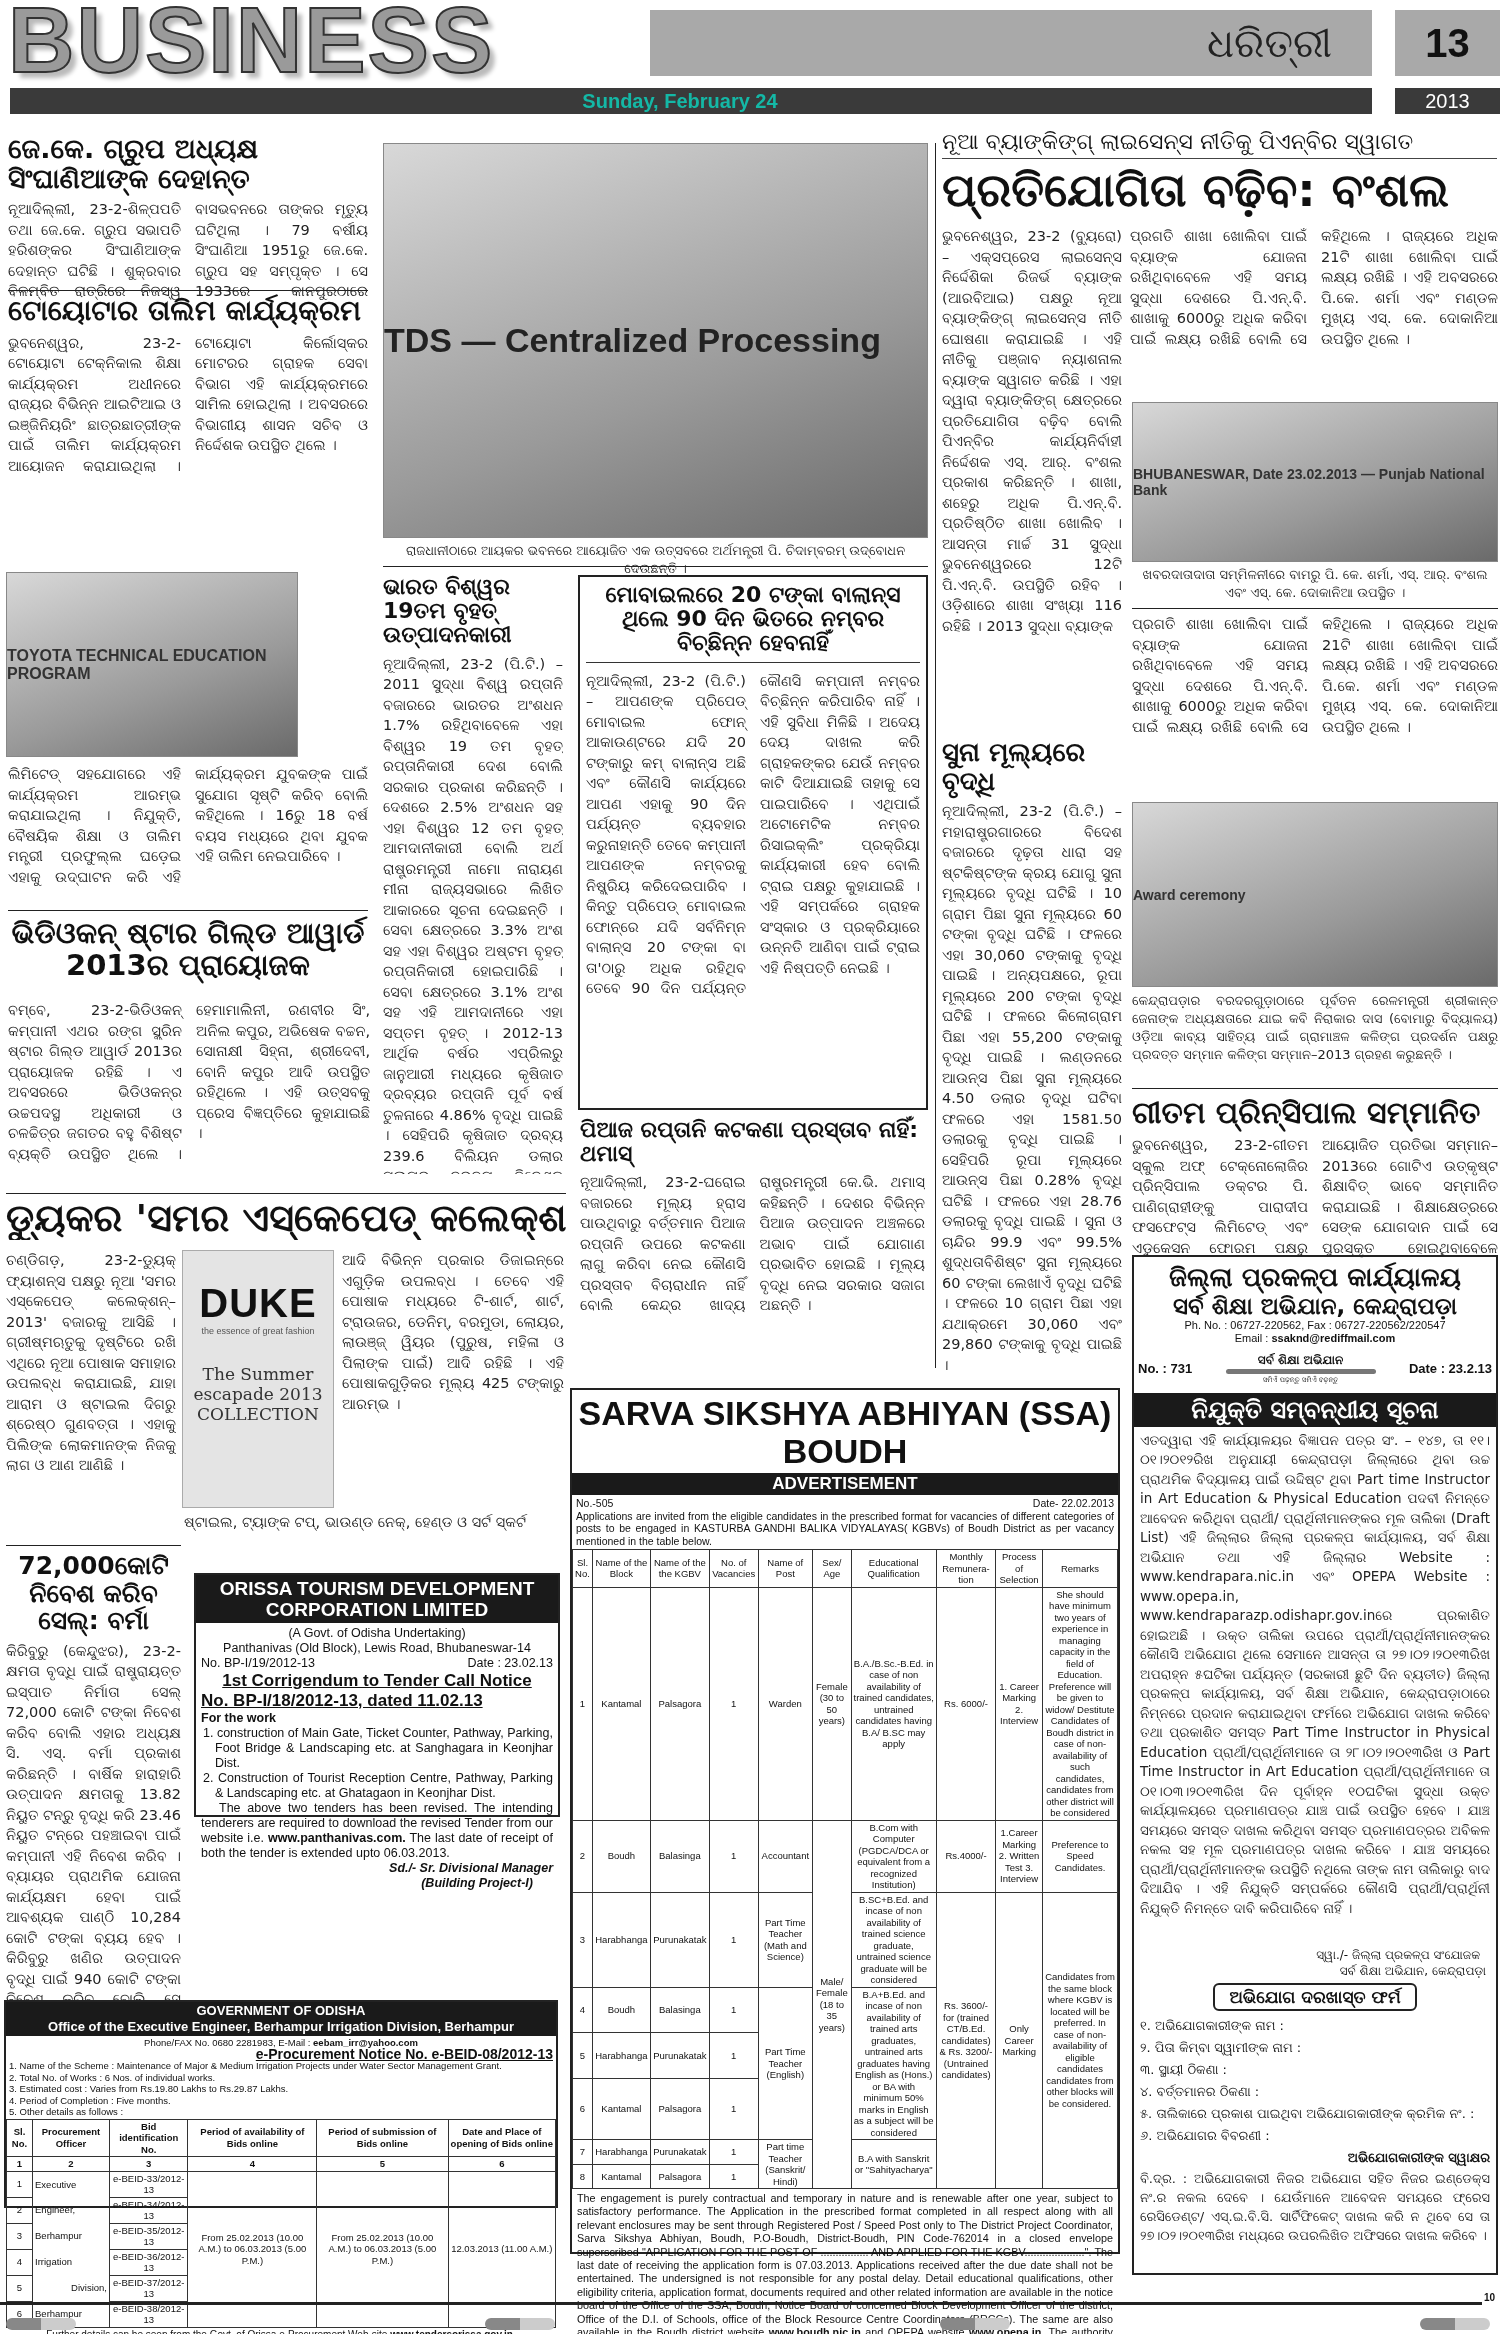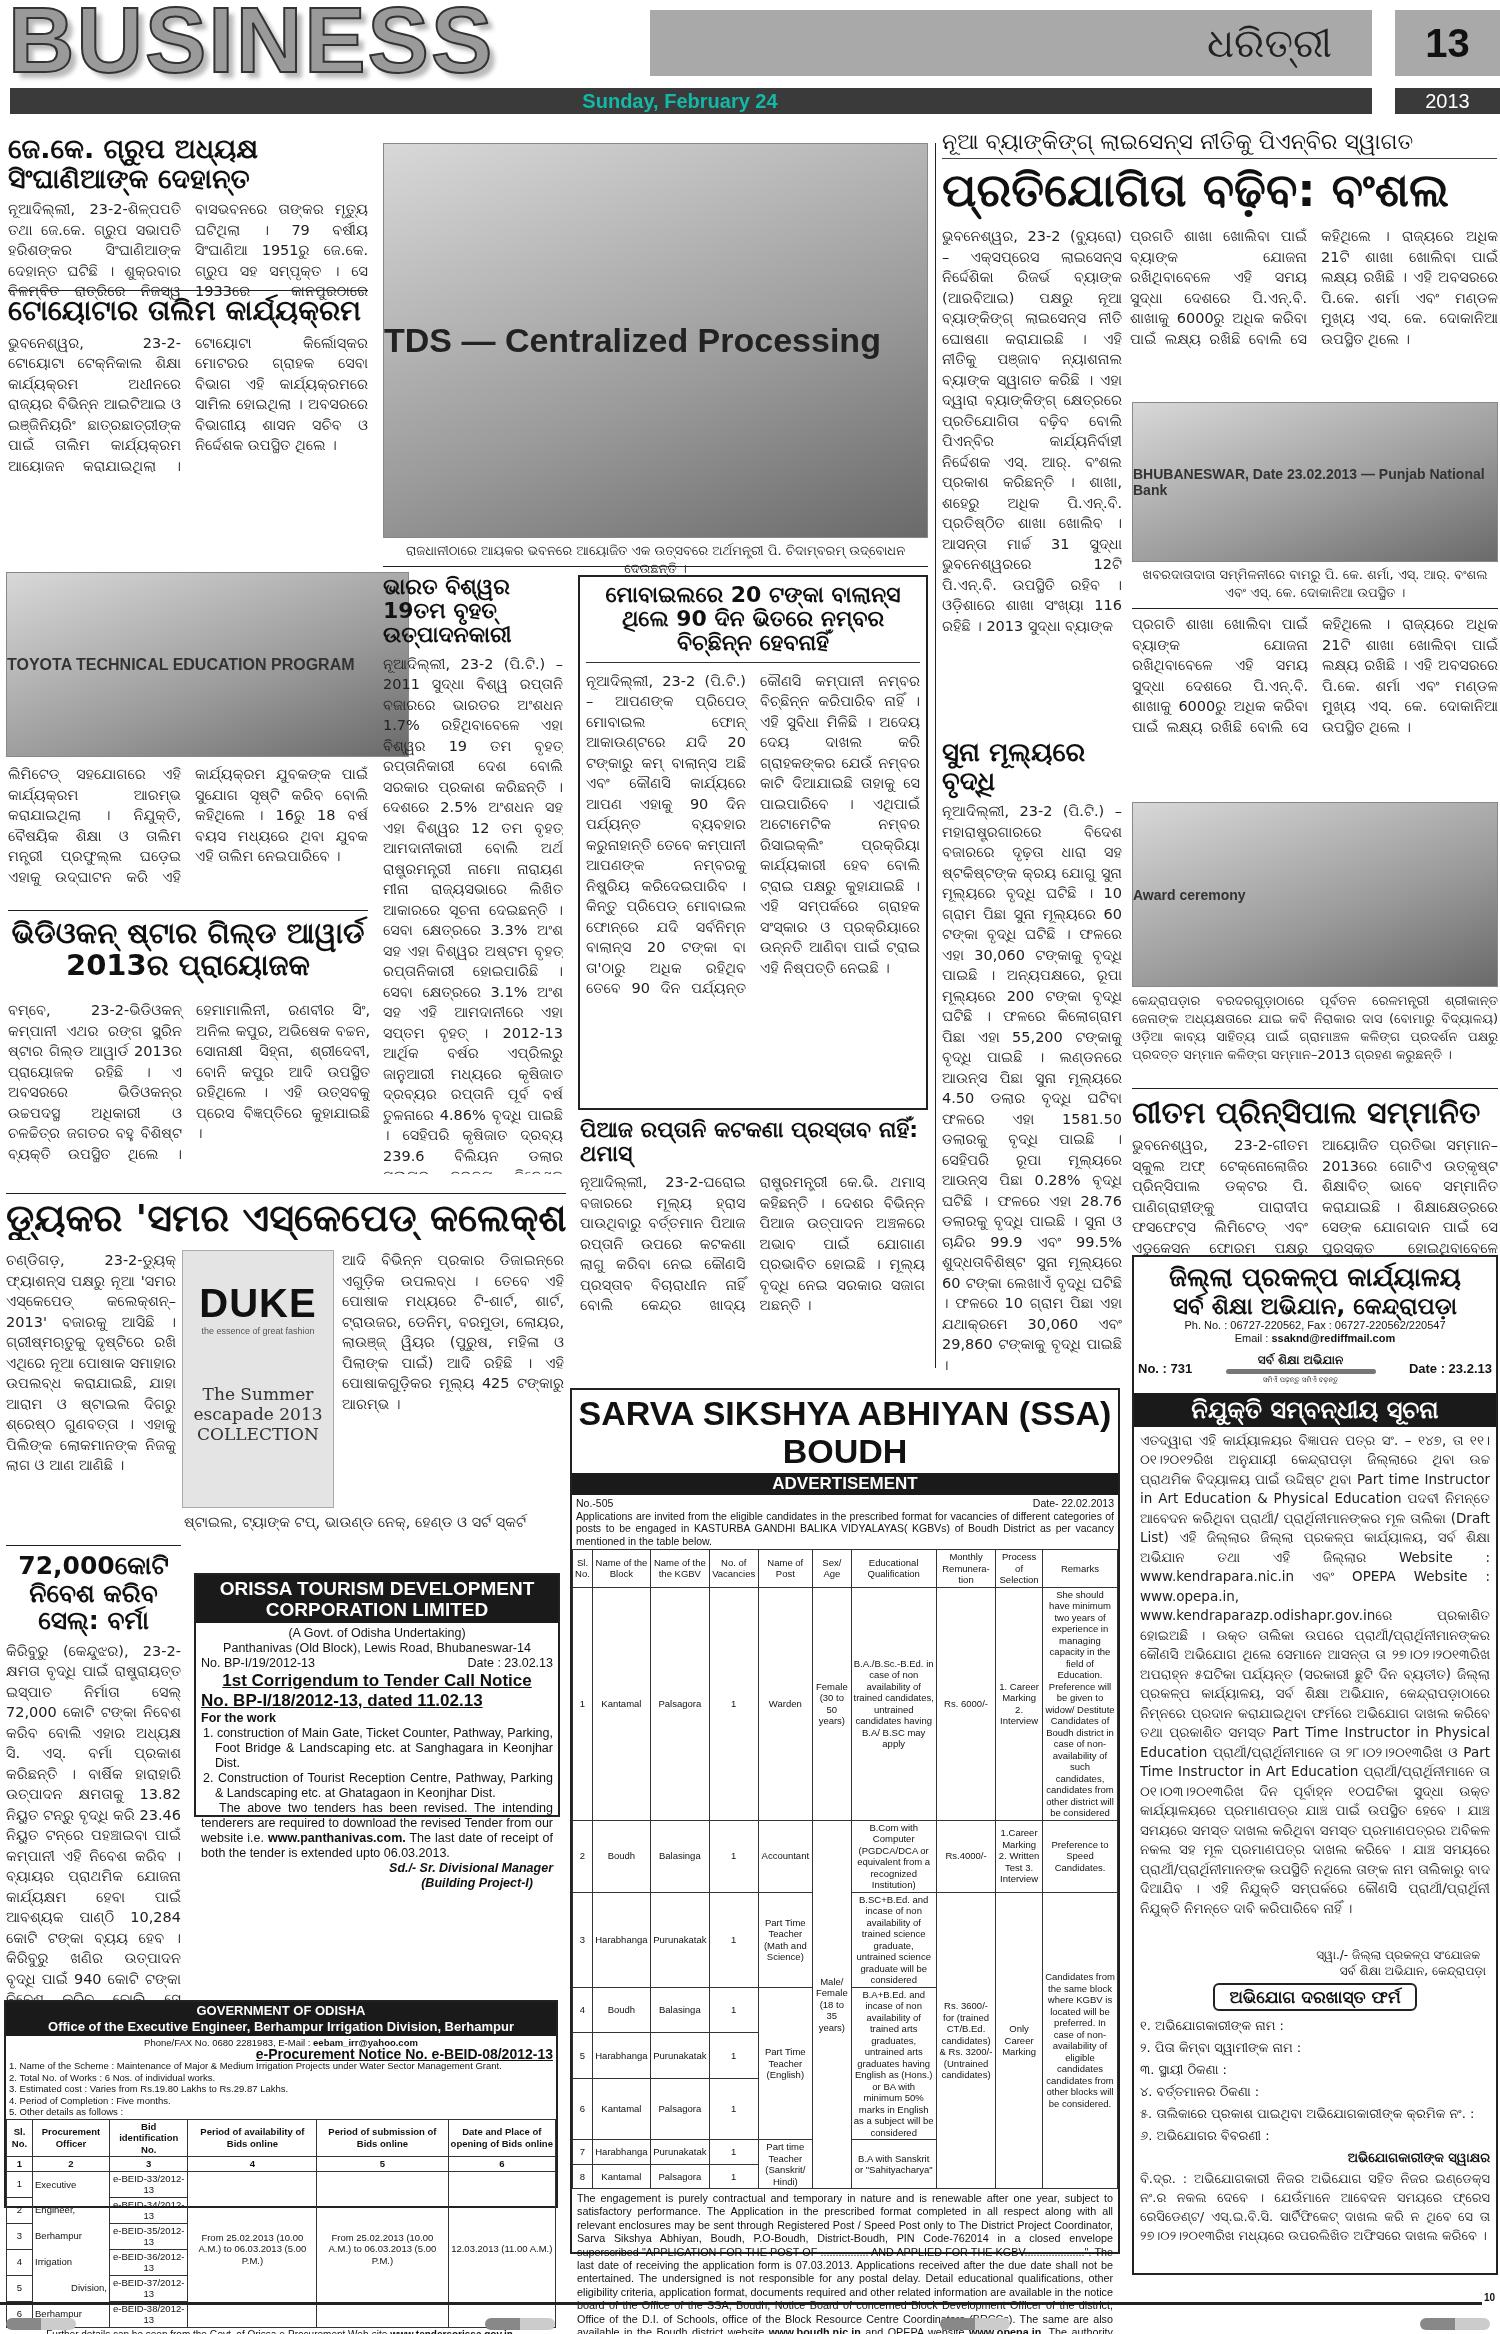--- a/index.html
+++ b/index.html
@@ -37,21 +37,21 @@
 
 <div class="abs" style="left:8px;top:134px;width:360px">
   <div class="hl" style="font-size:27px">ଜେ.କେ. ଗ୍ରୁପ ଅଧ୍ୟକ୍ଷ ସିଂଘାଣିଆଙ୍କ ଦେହାନ୍ତ</div>
   <div class="body col2" style="height:122px;margin-top:6px">ନୂଆଦିଲ୍ଲୀ, 23-2-ଶିଳ୍ପପତି ତଥା ଜେ.କେ. ଗ୍ରୁପ ସଭାପତି ହରିଶଙ୍କର ସିଂଘାଣିଆଙ୍କ ଦେହାନ୍ତ ଘଟିଛି । ଶୁକ୍ରବାର ବିଳମ୍ବିତ ରାତ୍ରିରେ ନିଜସ୍ୱ ବାସଭବନରେ ତାଙ୍କର ମୃତ୍ୟୁ ଘଟିଥିଲା । 79 ବର୍ଷୀୟ ସିଂଘାଣିଆ 1951ରୁ ଜେ.କେ. ଗ୍ରୁପ ସହ ସମ୍ପୃକ୍ତ । ସେ 1933ରେ କାନପୁରଠାରେ ଜନ୍ମଗ୍ରହଣ କରିଥିଲେ । ବାଣିଜ୍ୟ ଏବଂ ଶିଳ୍ପ କ୍ଷେତ୍ରରେ ଯୋଗଦାନ ପାଇଁ ତାଙ୍କୁ 2003ରେ ପଦ୍ମଭୂଷଣ ପୁରସ୍କାରରେ ସମ୍ମାନିତ କରାଯାଇଥିଲା ।</div>
 </div>
 <div class="abs rule" style="left:8px;top:290px;width:360px;height:1px"></div>
 <div class="abs" style="left:8px;top:296px;width:360px">
   <div class="hl" style="font-size:28px">ଟୋୟୋଟାର ତାଲିମ କାର୍ଯ୍ୟକ୍ରମ</div>
   <div class="body col2" style="height:216px;margin-top:6px">ଭୁବନେଶ୍ୱର, 23-2-ଟୋୟୋଟା ଟେକ୍ନିକାଲ ଶିକ୍ଷା କାର୍ଯ୍ୟକ୍ରମ ଅଧୀନରେ ରାଜ୍ୟର ବିଭିନ୍ନ ଆଇଟିଆଇ ଓ ଇଞ୍ଜିନିୟରିଂ ଛାତ୍ରଛାତ୍ରୀଙ୍କ ପାଇଁ ତାଲିମ କାର୍ଯ୍ୟକ୍ରମ ଆୟୋଜନ କରାଯାଇଥିଲା । ଟୋୟୋଟା କିର୍ଲୋସ୍କର ମୋଟରର ଗ୍ରାହକ ସେବା ବିଭାଗ ଏହି କାର୍ଯ୍ୟକ୍ରମରେ ସାମିଲ ହୋଇଥିଲା । ଅବସରରେ ବିଭାଗୀୟ ଶାସନ ସଚିବ ଓ ନିର୍ଦ୍ଦେଶକ ଉପସ୍ଥିତ ଥିଲେ ।</div>
 </div>
-<div class="abs photo" style="left:6px;top:572px;width:403px;height:185px;font-size:16px">
+<div class="abs photo" style="left:6px;top:572px;width:292px;height:185px;font-size:16px">
     <span>TOYOTA TECHNICAL EDUCATION PROGRAM</span>
   </div>
 <div class="abs body col2" style="left:8px;top:764px;width:360px;height:140px">ଲିମିଟେଡ୍ ସହଯୋଗରେ ଏହି କାର୍ଯ୍ୟକ୍ରମ ଆରମ୍ଭ କରାଯାଇଥିଲା । ନିଯୁକ୍ତି, ବୈଷୟିକ ଶିକ୍ଷା ଓ ତାଲିମ ମନ୍ତ୍ରୀ ପ୍ରଫୁଲ୍ଲ ଘଡ଼େଇ ଏହାକୁ ଉଦ୍‌ଘାଟନ କରି ଏହି କାର୍ଯ୍ୟକ୍ରମ ଯୁବକଙ୍କ ପାଇଁ ସୁଯୋଗ ସୃଷ୍ଟି କରିବ ବୋଲି କହିଥିଲେ । 16ରୁ 18 ବର୍ଷ ବୟସ ମଧ୍ୟରେ ଥିବା ଯୁବକ ଏହି ତାଲିମ ନେଇପାରିବେ ।</div>
 <div class="abs rule" style="left:8px;top:910px;width:360px;height:1px"></div>
 <div class="abs hl" style="left:8px;top:918px;width:360px;font-size:29px;text-align:center">ଭିଡିଓକନ୍ ଷ୍ଟାର ଗିଲ୍ଡ ଆୱାର୍ଡ 2013ର ପ୍ରାୟୋଜକ</div>
 <div class="abs body col2" style="left:8px;top:1000px;width:362px;height:190px">ବମ୍ବେ, 23-2-ଭିଡିଓକନ୍ କମ୍ପାନୀ ଏଥର ରଙ୍ଗ ସ୍କ୍ରିନ ଷ୍ଟାର ଗିଲ୍ଡ ଆୱାର୍ଡ 2013ର ପ୍ରାୟୋଜକ ରହିଛି । ଏ ଅବସରରେ ଭିଡିଓକନ୍‌ର ଉଚ୍ଚପଦସ୍ଥ ଅଧିକାରୀ ଓ ଚଳଚ୍ଚିତ୍ର ଜଗତର ବହୁ ବିଶିଷ୍ଟ ବ୍ୟକ୍ତି ଉପସ୍ଥିତ ଥିଲେ । ହେମାମାଲିନୀ, ରଣବୀର ସିଂ, ଅନିଲ କପୁର, ଅଭିଷେକ ବଚ୍ଚନ, ସୋନାକ୍ଷୀ ସିହ୍ନା, ଶ୍ରୀଦେବୀ, ବୋନି କପୁର ଆଦି ଉପସ୍ଥିତ ରହିଥିଲେ । ଏହି ଉତ୍ସବକୁ ପ୍ରେସ ବିଜ୍ଞପ୍ତିରେ କୁହାଯାଇଛି ।</div>
 
 <div class="abs photo" style="left:383px;top:143px;width:545px;height:395px;font-size:34px;color:#222">
     <span>TDS — Centralized Processing</span>
   </div>
@@ -101,21 +101,21 @@
   <div class="hl" style="font-size:30px">ଗୀତମ ପ୍ରିନ୍ସିପାଲ ସମ୍ମାନିତ</div>
   <div class="body col2" style="height:130px;margin-top:6px">ଭୁବନେଶ୍ୱର, 23-2-ଗୀତମ ସ୍କୁଲ ଅଫ୍ ଟେକ୍ନୋଲୋଜିର ପ୍ରିନ୍ସିପାଲ ଡକ୍ଟର ପି. ପାଣିଗ୍ରାହୀଙ୍କୁ ପାରାଦୀପ ଫସଫେଟ୍ସ ଲିମିଟେଡ୍ ଏବଂ ଏଡୁକେସନ ଫୋରମ ପକ୍ଷରୁ ଆୟୋଜିତ ପ୍ରତିଭା ସମ୍ମାନ–2013ରେ ଗୋଟିଏ ଉତ୍କୃଷ୍ଟ ଶିକ୍ଷାବିତ୍ ଭାବେ ସମ୍ମାନିତ କରାଯାଇଛି । ଶିକ୍ଷାକ୍ଷେତ୍ରରେ ସେଙ୍କ ଯୋଗଦାନ ପାଇଁ ସେ ପୁରସ୍କୃତ ହୋଇଥିବାବେଳେ ସରକାରଙ୍କ 12 ଜଣଙ୍କୁ ଏଥିରେ ସମ୍ମାନିତ କରାଯାଇଥିଲା ।</div>
 </div>
 
 <div class="abs rule" style="left:6px;top:1193px;width:560px;height:1px"></div>
 <div class="abs hl" style="left:6px;top:1198px;width:560px;font-size:38px;white-space:nowrap;overflow:hidden">ଡ୍ୟୁକର 'ସମର ଏସ୍‌କେପେଡ୍ କଲେକ୍‌ଶନ୍</div>
 <div class="abs body" style="left:6px;top:1250px;width:170px;height:290px">ଚଣ୍ଡିଗଡ଼, 23-2-ଡ୍ୟୁକ୍ ଫ୍ୟାଶନ୍ସ ପକ୍ଷରୁ ନୂଆ 'ସମର ଏସ୍‌କେପେଡ୍ କଲେକ୍‌ଶନ୍–2013' ବଜାରକୁ ଆସିଛି । ଗ୍ରୀଷ୍ମଋତୁକୁ ଦୃଷ୍ଟିରେ ରଖି ଏଥିରେ ନୂଆ ପୋଷାକ ସମାହାର ଉପଲବ୍ଧ କରାଯାଇଛି, ଯାହା ଆରାମ ଓ ଷ୍ଟାଇଲ ଦିଗରୁ ଶ୍ରେଷ୍ଠ ଗୁଣବତ୍ତା । ଏହାକୁ ପିଲିଙ୍କ ଲୋକମାନଙ୍କ ନିଜକୁ ଲାଗ ଓ ଆଣ ଆଣିଛି ।</div>
 <div class="abs" style="left:182px;top:1250px;width:152px;height:258px;background:#e4e4e4;border:1px solid #aaa;text-align:center;padding-top:30px">
   <div class="en" style="font-size:40px;font-weight:900;letter-spacing:1px">DUKE</div>
   <div class="en" style="font-size:9px;color:#555">the essence of great fashion</div>
-  <div style="margin-top:48px;font-size:17px;font-family:'DejaVu Serif',serif;color:#333">The Summer escapade 2013 COLLECTION</div>
+  <div style="margin-top:28px;font-size:17px;font-family:'DejaVu Serif',serif;color:#333">The Summer escapade 2013 COLLECTION</div>
 </div>
 <div class="abs body" style="left:342px;top:1250px;width:222px;height:260px">ଆଦି ବିଭିନ୍ନ ପ୍ରକାର ଡିଜାଇନ୍‌ରେ ଏଗୁଡ଼ିକ ଉପଲବ୍ଧ । ତେବେ ଏହି ପୋଷାକ ମଧ୍ୟରେ ଟି-ଶାର୍ଟ, ଶାର୍ଟ, ଟ୍ରାଉଜର, ଡେନିମ୍, ବରମୁଡା, ଲୋୟର, ଲାଉଞ୍ଜ୍ ୱିୟର (ପୁରୁଷ, ମହିଳା ଓ ପିଲାଙ୍କ ପାଇଁ) ଆଦି ରହିଛି । ଏହି ପୋଷାକଗୁଡ଼ିକର ମୂଲ୍ୟ 425 ଟଙ୍କାରୁ ଆରମ୍ଭ ।</div>
 <div class="abs body" style="left:184px;top:1512px;width:380px;height:40px">ଷ୍ଟାଇଲ, ଟ୍ୟାଙ୍କ ଟପ୍, ଭାଉଣ୍ଡ ନେକ୍, ହେଣ୍ଡ ଓ ସର୍ଟ ସ୍କର୍ଟ</div>
 
 <div class="abs rule" style="left:6px;top:1545px;width:175px;height:1px"></div>
 <div class="abs" style="left:6px;top:1552px;width:175px">
   <div class="hl" style="font-size:25px;text-align:center">72,000କୋଟି ନିବେଶ କରିବ ସେଲ୍: ବର୍ମା</div>
   <div class="body" style="height:370px;margin-top:6px">କିରିବୁରୁ (କେନ୍ଦୁଝର), 23-2-କ୍ଷମତା ବୃଦ୍ଧି ପାଇଁ ରାଷ୍ଟ୍ରାୟତ୍ତ ଇସ୍ପାତ ନିର୍ମାତା ସେଲ୍ 72,000 କୋଟି ଟଙ୍କା ନିବେଶ କରିବ ବୋଲି ଏହାର ଅଧ୍ୟକ୍ଷ ସି. ଏସ୍. ବର୍ମା ପ୍ରକାଶ କରିଛନ୍ତି । ବାର୍ଷିକ ହାରାହାରି ଉତ୍ପାଦନ କ୍ଷମତାକୁ 13.82 ନିୟୁତ ଟନ୍‌ରୁ ବୃଦ୍ଧି କରି 23.46 ନିୟୁତ ଟନ୍‌ରେ ପହଞ୍ଚାଇବା ପାଇଁ କମ୍ପାନୀ ଏହି ନିବେଶ କରିବ । ବ୍ୟାୟର ପ୍ରାଥମିକ ଯୋଜନା କାର୍ଯ୍ୟକ୍ଷମ ହେବା ପାଇଁ ଆବଶ୍ୟକ ପାଣ୍ଠି 10,284 କୋଟି ଟଙ୍କା ବ୍ୟୟ ହେବ । କିରିବୁରୁ ଖଣିର ଉତ୍ପାଦନ ବୃଦ୍ଧି ପାଇଁ 940 କୋଟି ଟଙ୍କା ନିବେଶ କରିବ ବୋଲି ସେ କହିଛନ୍ତି ।</div>
 </div>
 

